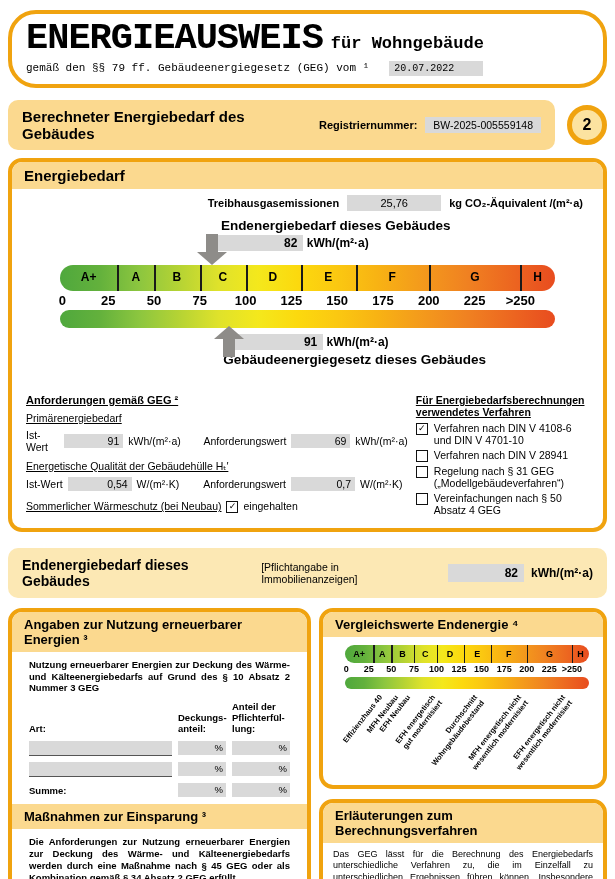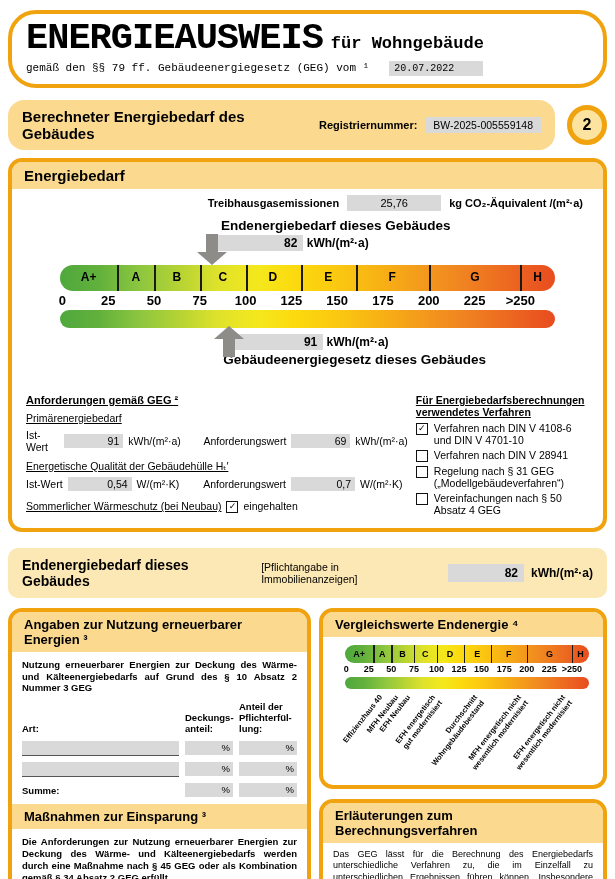--- a/index.html
+++ b/index.html
@@ -16,21 +16,21 @@
 
   
   .hdr{margin:10px 8px 0;padding:4px 14px 8px;border-radius:28px;font-family:Liberation Mono, monospace;}
   .hdr-title{font-size:37px;font-weight:bold;letter-spacing:-1px;line-height:1.1;display:inline;}
   .hdr-sub{font-size:17px;font-weight:bold;margin-left:8px;}
   .hdr-law{font-size:11px;margin-top:2px;display:flex;align-items:center;gap:20px;}
   .date-box{width:84px;font-size:10px;padding:2px 5px;}
 
   
   .secrow{display:flex;align-items:center;gap:12px;margin:12px 8px 0;}
-  .secbar{flex:1;background:#FBD98F;border-radius:16px;padding:8px 14px;display:flex;align-items:center;gap:8px;}
+  .secbar{flex:1;background:#FBD98F;border-radius:10px;padding:8px 14px;display:flex;align-items:center;gap:8px;}
   .secbar .t1{font-size:15px;font-weight:bold;flex:1;}
   .secbar .t2{font-size:11px;font-weight:bold;}
   .secbar .gbox{font-size:10.5px;padding:2px 8px;}
   .badge{width:30px;height:30px;border-radius:50%;border:5px solid #F0A30F;background:#FCE3A0;
          display:flex;align-items:center;justify-content:center;font-weight:bold;font-size:16px;}
 
   
   .ebox{margin:8px 8px 16px;border-radius:14px;}
   .ebox .strip{font-size:15px;}
   .econtent{padding:6px 14px 8px;}
@@ -79,21 +79,21 @@
   .banner .t2{font-size:10.5px;}
   .banner .fill{flex:1;}
   .banner .gbox{width:66px;text-align:right;padding:2px 6px;font-weight:bold;font-size:12px;}
   .banner .unit{font-weight:bold;font-size:12px;}
 
   
   .bottom{display:flex;gap:8px;margin:10px 8px 0;align-items:flex-start;}
   .bl{flex:0 0 295px;border-radius:14px;}
   .br{flex:1;}
   .bl .strip,.brbox .strip{font-size:13px;}
-  .blc{padding:7px 10px;}
+  .blc{padding:7px 17px;}
   .intro{font-size:9.5px;font-weight:bold;line-height:1.25;text-align:justify;}
   .etable{display:grid;grid-template-columns:1fr 48px 58px;column-gap:6px;row-gap:6px;margin-top:8px;font-size:9.5px;}
   .etable .chd{font-weight:bold;line-height:1.15;white-space:pre-line;align-self:end;}
   .fieldg{background:#D9D9D9;height:14px;border-bottom:1px solid #555;}
   .pctg{background:#D9D9D9;height:14px;text-align:right;padding:0 3px;line-height:14px;}
   .sumlab{font-weight:bold;align-self:center;}
 
   .brbox{border-radius:14px;}
   .vgc{padding:8px 12px 6px;}
   .miniwrap{margin-left:10px;width:244px;position:relative;}

